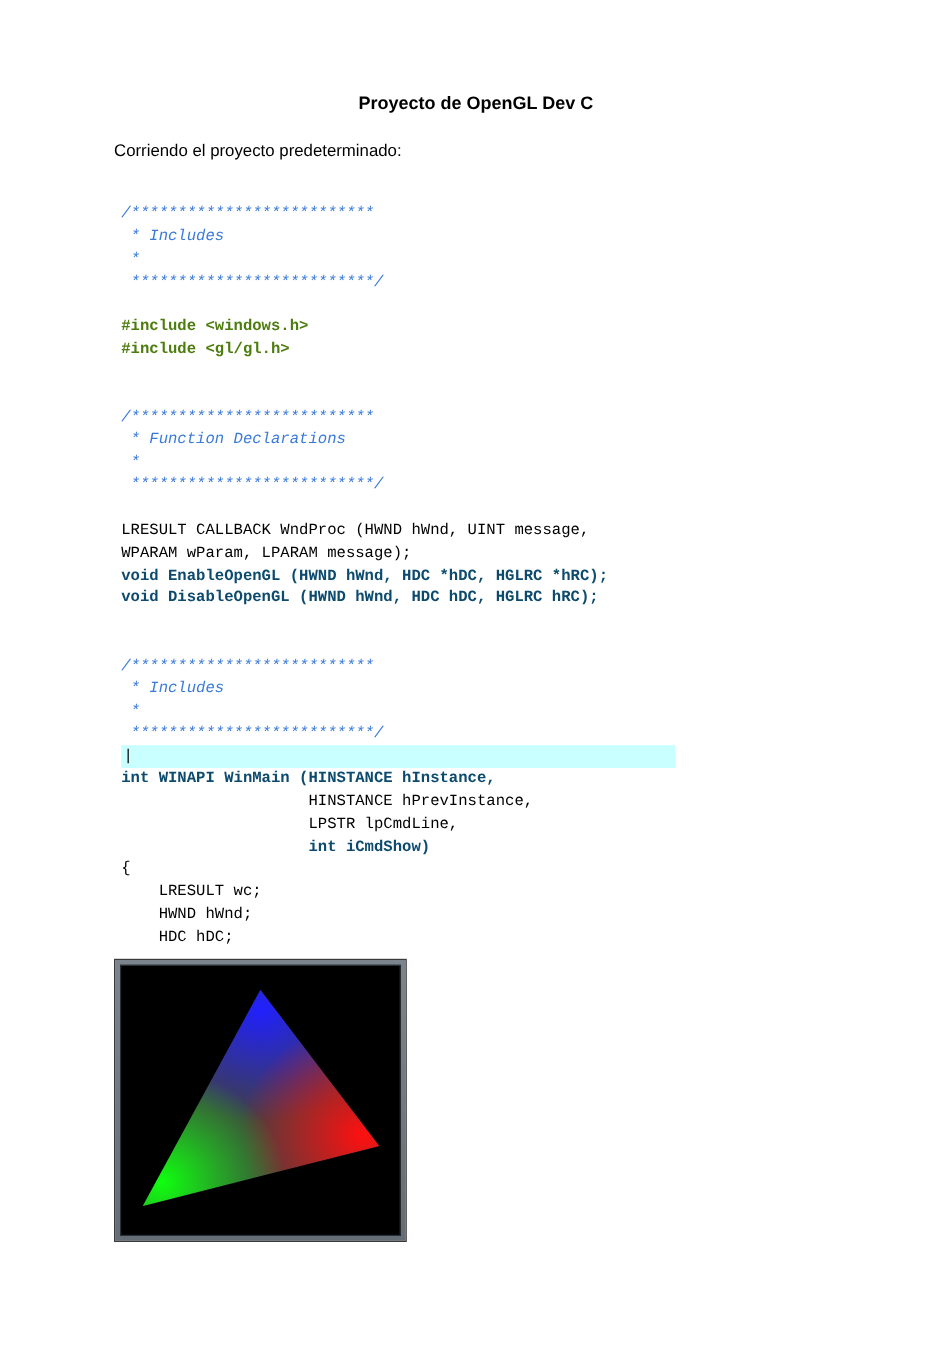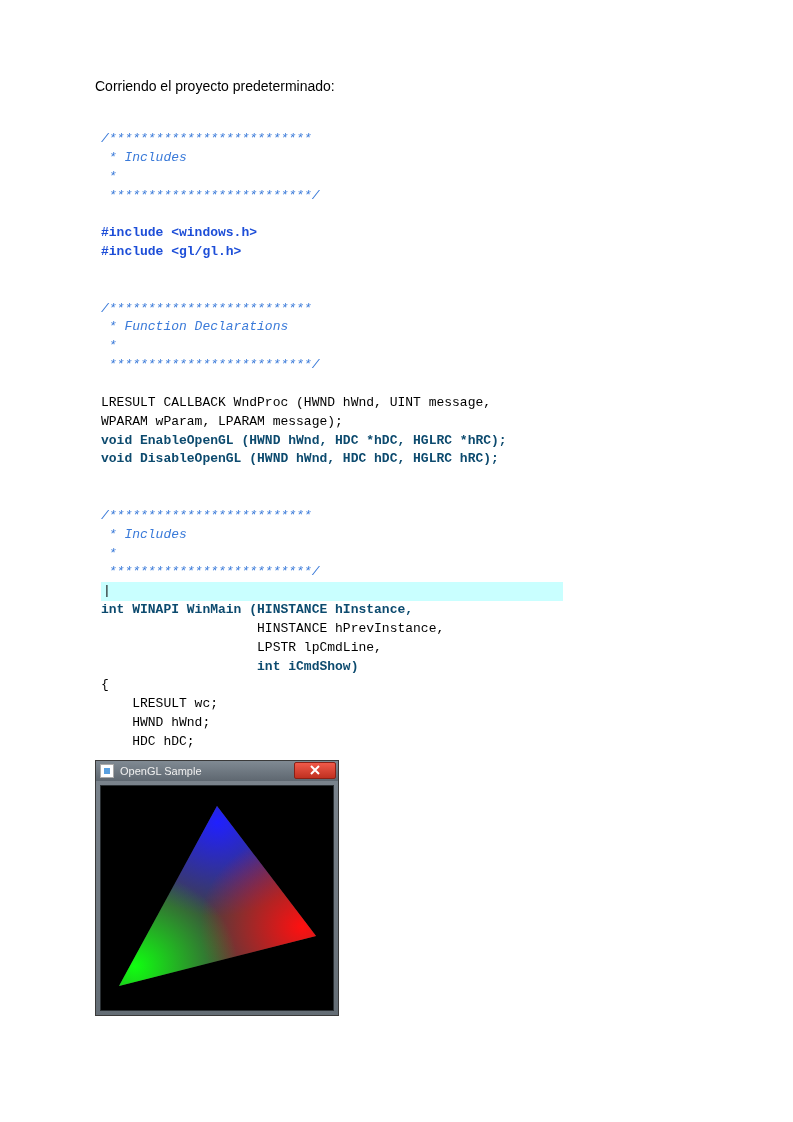--- a/index.html
+++ b/index.html
@@ -30,21 +30,21 @@
   .code-block {
     font-family: "Courier New", Courier, monospace;
     font-size: 13px;
     line-height: 1.45;
     white-space: pre;
     background: #ffffff;
     margin: 0;
     padding: 6px 0 6px 6px;
   }
   .c-comment { color: #3a7ad9; font-style: italic; }
-  .c-include { color: #1d4ed8; font-weight: bold; }
+  .c-include { color: #4d7c0f; font-weight: bold; }
   .c-keyword { font-weight: bold; color: #0c4a6e; }
   .highlight-line {
     background: #c9ffff;
     display: inline-block;
     width: 460px;
     padding-left: 2px;
   }
   .cursor { color: #000; }
   .window {
     width: 244px;
@@ -106,20 +106,21 @@
     left: 0; top: 0;
     width: 100%;
     height: 100%;
   }
 </style>
 </head>
 <body>
 
 <div class="page">
 
+  <div class="title">Proyecto de OpenGL Dev C</div>
   <div class="subtitle">Corriendo el proyecto predeterminado:</div>
 
   <pre class="code-block"><span class="c-comment">/**************************</span>
 <span class="c-comment"> * Includes</span>
 <span class="c-comment"> *</span>
 <span class="c-comment"> **************************/</span>
 
 <span class="c-include">#include &lt;windows.h&gt;</span>
 <span class="c-include">#include &lt;gl/gl.h&gt;</span>
 
@@ -143,29 +144,20 @@
 <span class="c-keyword">int WINAPI WinMain (HINSTANCE hInstance,</span>
 <span>                    HINSTANCE hPrevInstance,</span>
 <span>                    LPSTR lpCmdLine,</span>
 <span class="c-keyword">                    int iCmdShow)</span>
 <span>{</span>
 <span>    LRESULT wc;</span>
 <span>    HWND hWnd;</span>
 <span>    HDC hDC;</span></pre>
 
   <div class="window">
-    <div class="titlebar">
-      <span class="title-icon"></span>
-      <span class="title-text">OpenGL Sample</span>
-      <div class="close-btn" title="Close">
-        <svg width="12" height="10" viewBox="0 0 12 10">
-          <path d="M2 1 L10 9 M10 1 L2 9" stroke="#fff" stroke-width="2" fill="none"></path>
-        </svg>
-      </div>
-    </div>
     <div class="canvas-frame">
       <svg class="triangle-svg" viewBox="0 0 232 224">
         <defs>
           <radialGradient id="gBlue" cx="50%" cy="9%" r="95%">
             <stop offset="0%" stop-color="#2020ff"></stop>
             <stop offset="55%" stop-color="#2020ff" stop-opacity="0"></stop>
           </radialGradient>
           <radialGradient id="gRed" cx="93%" cy="67%" r="95%">
             <stop offset="0%" stop-color="#ff1010"></stop>
             <stop offset="55%" stop-color="#ff1010" stop-opacity="0"></stop>

